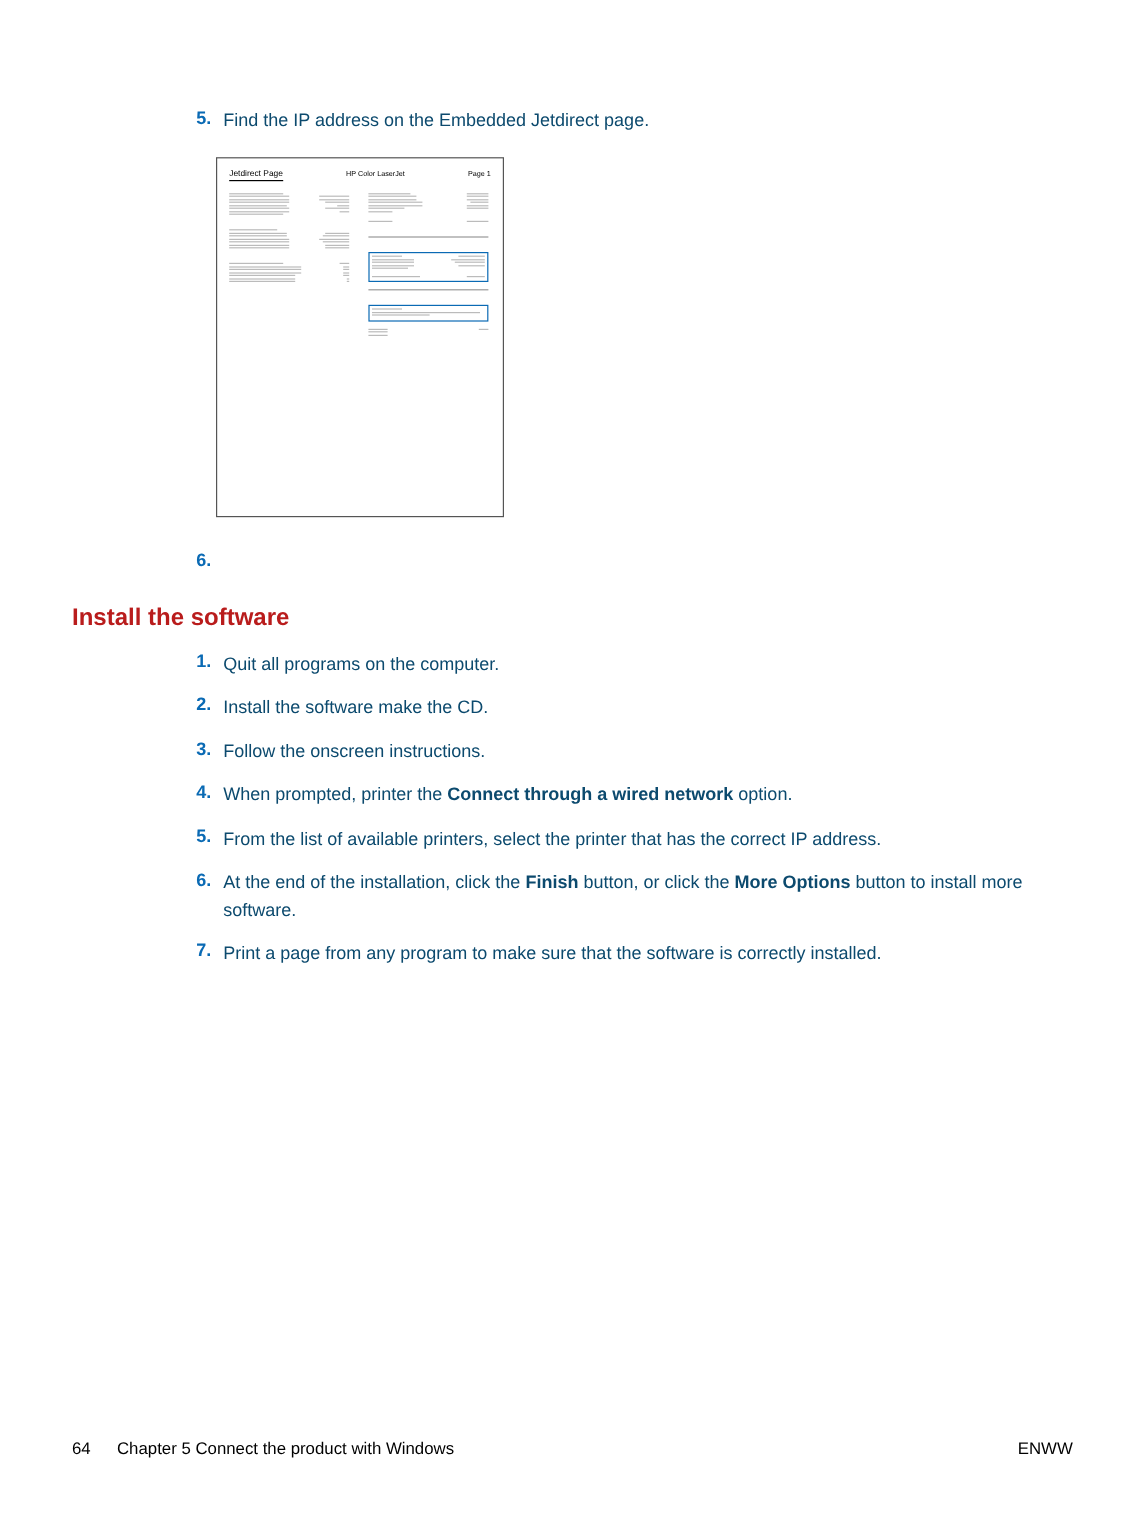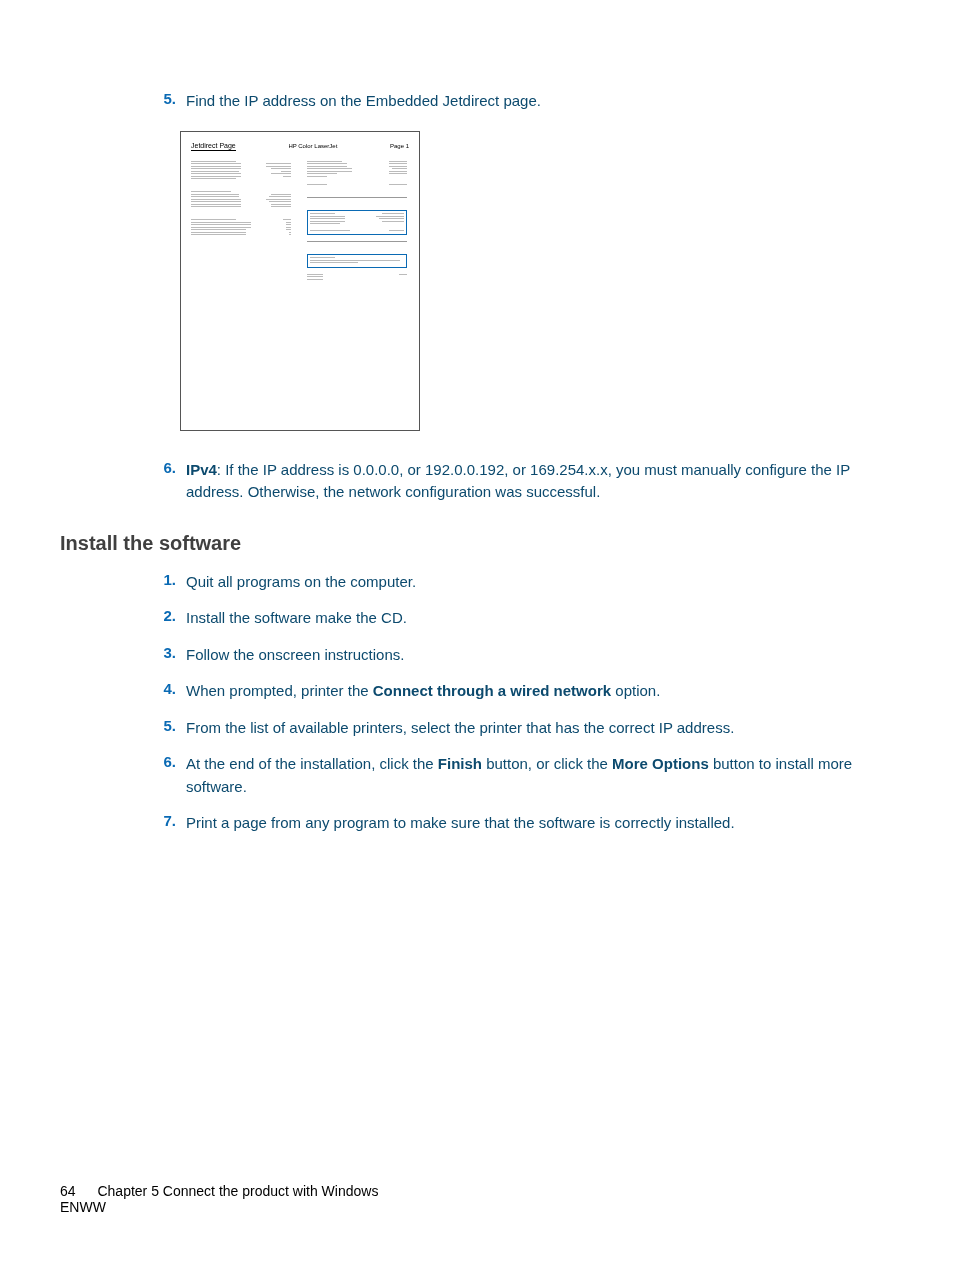--- a/index.html
+++ b/index.html
@@ -36,41 +36,40 @@
     font-size: 15px;
     line-height: 1.5;
     flex: 1;
     color: #0c4a6e;
   }
   .ol-body .secondpar {
     margin-top: 16px;
   }
   .bold { font-weight: bold; }
   .heading {
-    color: #404040;
+    color: #b91c1c;
     font-weight: bold;
     font-size: 20px;
     margin-top: 28px;
     margin-bottom: 16px;
   }
   .indent-list {
     margin-left: 78px;
   }
   .indent-list2 {
     margin-left: 78px;
   }
   .footer {
     position: absolute;
     bottom: 55px;
     left: 60px;
     right: 60px;
     display: flex;
     justify-content: space-between;
     font-size: 14px;
-    flex-direction: column;
   }
   .footer .left span.pn { margin-right: 18px; }
   
   .diagram-wrap {
     margin: 18px 0 28px 120px;
   }
   .diagram {
     width: 240px;
     height: 300px;
     border: 1px solid #555;
@@ -320,23 +319,20 @@
           </div>
         </div>
       </div>
     </div>
   </div>
 
   <div class="indent-list">
     <div class="ol-item">
       <div class="ol-num">6.</div>
       <div class="ol-body">
-        <div>
-          <span class="bold">IPv4</span><span>: If the IP address is 0.0.0.0, or 192.0.0.192, or 169.254.x.x, you must manually configure the IP address. Otherwise, the network configuration was successful.</span>
-        </div>
       </div>
     </div>
   </div>
 
   <div class="heading">Install the software</div>
 
   <div class="indent-list2">
     <div class="ol-item">
       <div class="ol-num">1.</div>
       <div class="ol-body">Quit all programs on the computer.</div>

